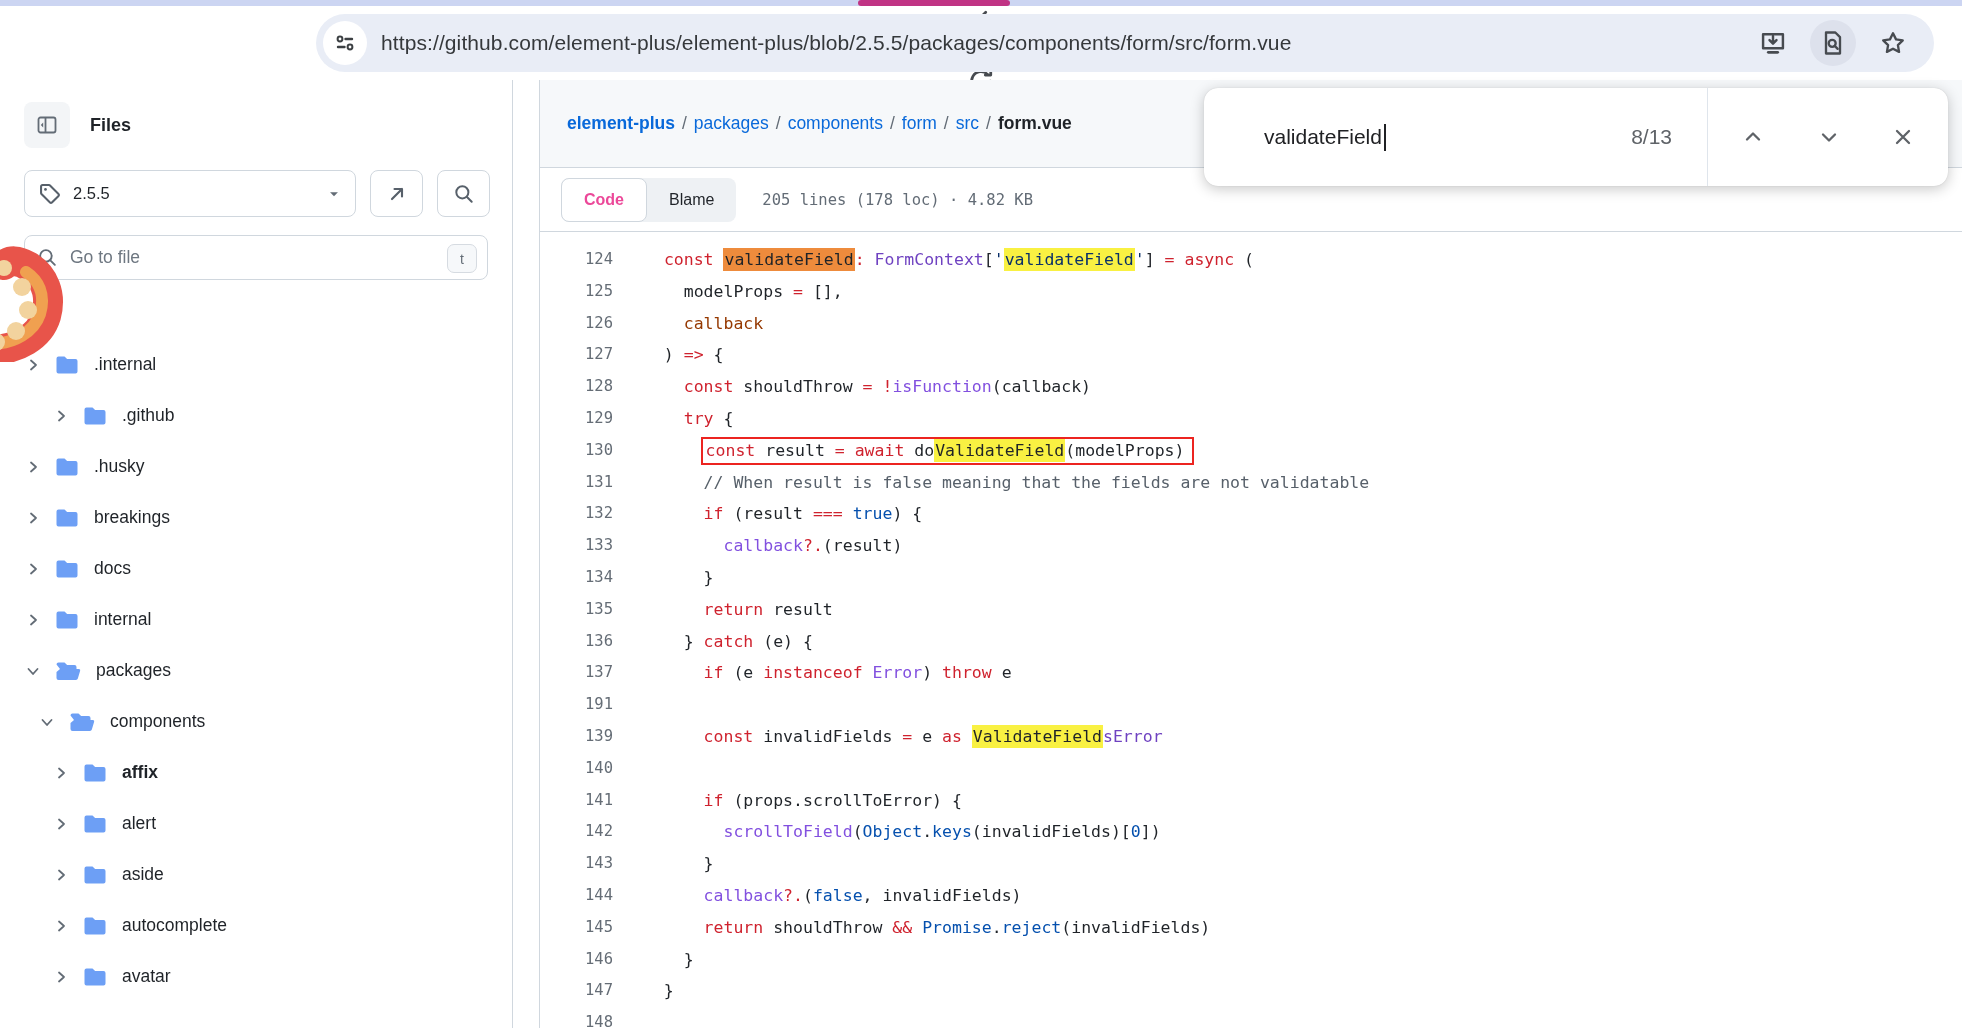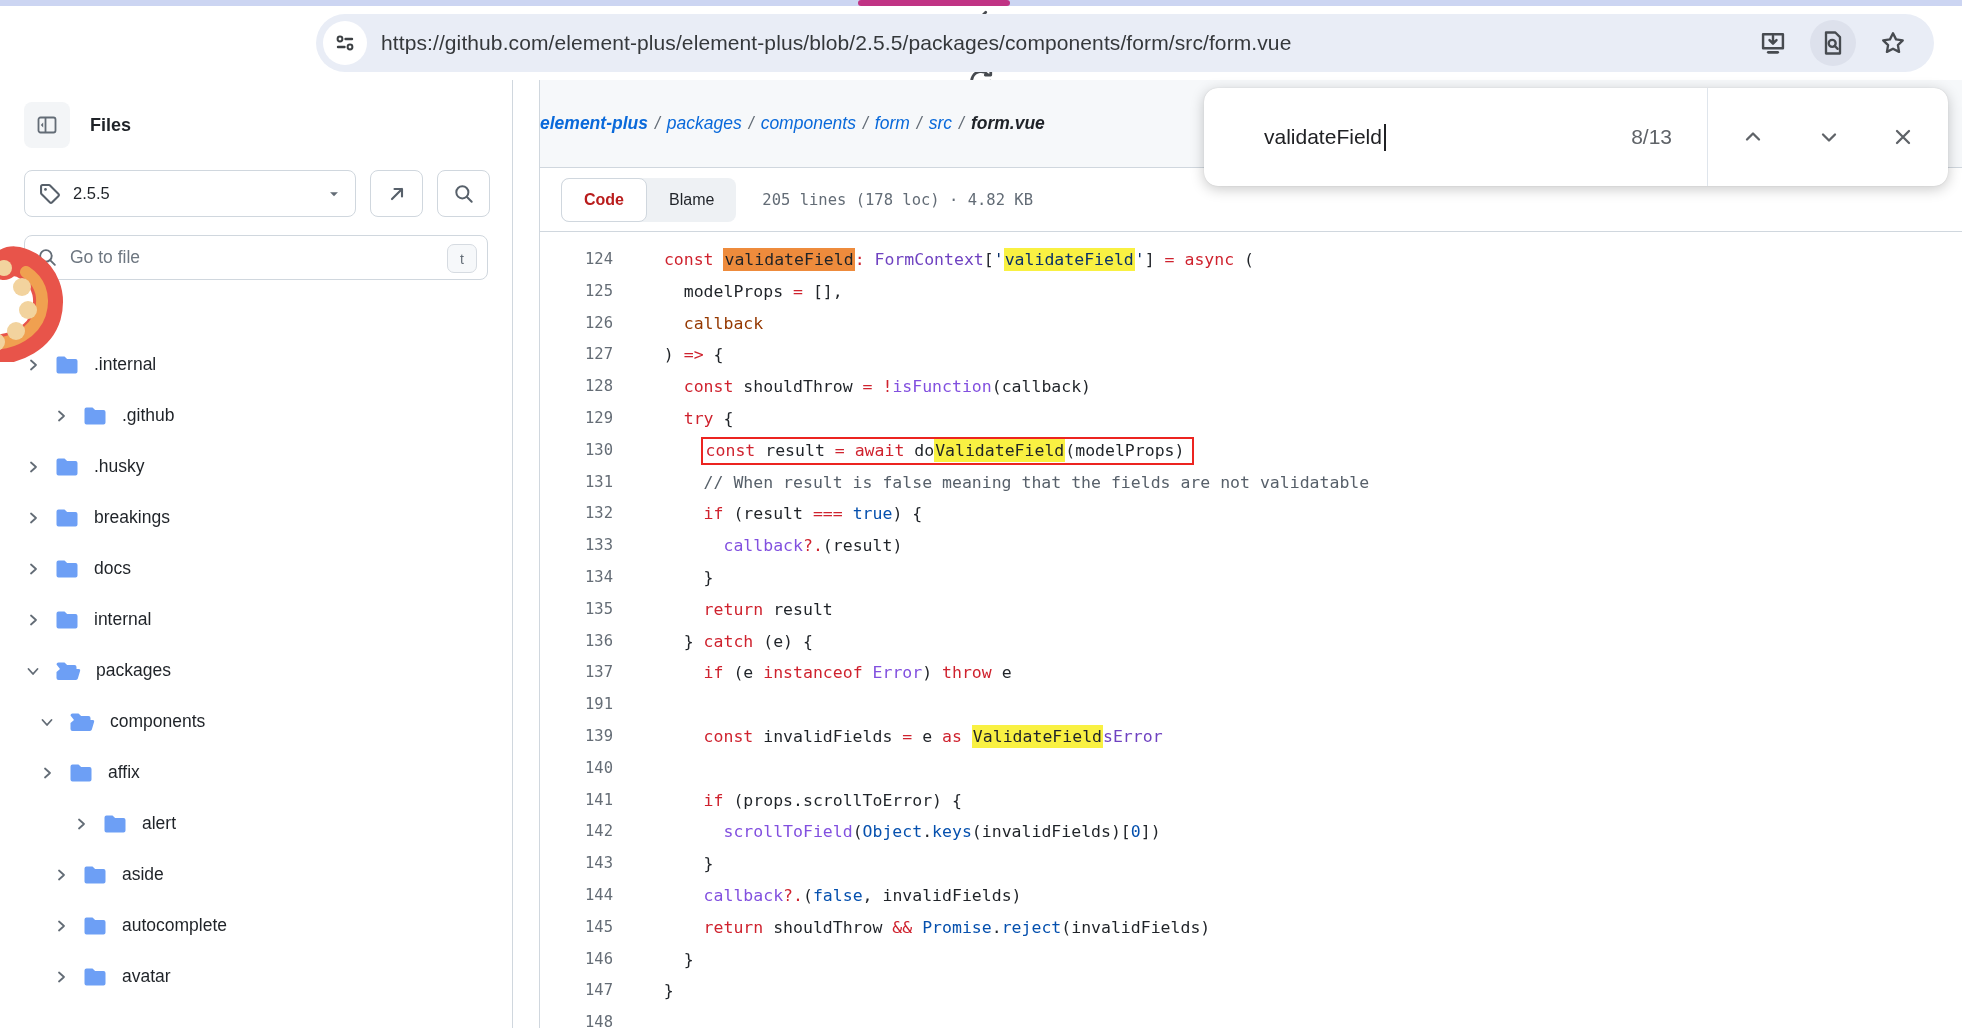--- a/index.html
+++ b/index.html
@@ -55,30 +55,30 @@
   .tentacle { position:absolute; left:-12px; top:232px; width:110px; height:130px; z-index:6; pointer-events:none; }
   .tree { position:absolute; left:0; top:259px; width:513px; bottom:0; }
   .tree-row { position:relative; height:51px; display:flex; align-items:center; }
   .tree-chevron { width:22px; display:flex; align-items:center; justify-content:center; }
   .tree-folder { margin-left:11px; display:flex; align-items:center; }
   .tree-label { margin-left:15px; font-size:17.5px; color:#1f2328; }
 
   
   .crumb-row { position:absolute; left:0; top:0; width:1422px; height:88px; background:#f6f8fa;
     border-bottom:1px solid #d0d7de; display:flex; align-items:center; }
-  .crumbs { font-size:17.5px; white-space:nowrap;font-style:italic; }
+  .crumbs { margin-left:27px; font-size:17.5px; white-space:nowrap; }
   .crumbs a { color:#0969da; text-decoration:none; }
   .crumb-sep { color:#636c76; padding:0 7px; }
   .crumb-repo { font-weight:bold; }
   .crumb-current { color:#1f2328; font-weight:bold; }
   .tabs-row { position:absolute; left:0; top:88px; width:1422px; height:64px; background:#fff;
     border-bottom:1px solid #d0d7de; display:flex; align-items:center; }
   .seg { margin-left:21px; height:44px; background:#eef1f4; border-radius:8px; display:flex; align-items:center; }
   .seg-code { height:44px; padding:0 22px; background:#fff; border:1px solid #d0d7de; border-radius:8px;
-    font-size:16px; font-weight:bold; color:#b91c1c; display:flex; align-items:center; }
+    font-size:16px; font-weight:bold; color:#ec4899; display:flex; align-items:center; }
   .seg-blame { padding:0 22px; font-size:16px; color:#1f2328; }
   .file-meta { margin-left:26px; font-family:"DejaVu Sans Mono", monospace; font-size:15.5px; color:#636c76; }
 
   
   .code-area { position:absolute; left:7px; top:152px; width:1422px; bottom:0; overflow:hidden;
     font-family:"DejaVu Sans Mono", monospace; font-size:16.5px; padding-top:12px; }
   .code-line { display:flex; height:31.8px; line-height:31.8px; white-space:pre; }
   .line-num { flex:0 0 66px; text-align:right; color:#656d76; font-size:15.5px; }
   .code-text { padding-left:31px; }
   .tk-pln { color:#1f2328; } .tk-kw { color:#cf222e; } .tk-fn { color:#8250df; }
@@ -312,34 +312,34 @@
           </svg>
         </span>
         <span class="tree-folder">
           <svg width="26" height="22" viewBox="0 0 26 22">
             <path d="M1.5 4.5a2 2 0 0 1 2-2h6l2.6 2.6h7.4a2 2 0 0 1 2 2V9H5z" fill="#6d9ff5"></path>
             <path d="M5 9h18.8a1.4 1.4 0 0 1 1.35 1.8l-2.3 7.7a2 2 0 0 1-1.9 1.4H3.5a2 2 0 0 1-2-2V12z" fill="#6d9ff5"></path>
           </svg>
         </span>
         <span class="tree-label">components</span>
       </div>
-      <div class="tree-row" style="padding-left: 36px;">
+      <div class="tree-row" style="padding-left: 50px; font-weight: bold;">
         <span class="tree-chevron">
           <svg width="16" height="16" viewBox="0 0 16 16">
             <path d="M6 3.5 11 8l-5 4.5" fill="none" stroke="#636c76" stroke-width="1.8" stroke-linecap="round" stroke-linejoin="round"></path>
           </svg>
         </span>
         <span class="tree-folder">
           <svg width="24" height="22" viewBox="0 0 24 22">
             <path d="M1.5 4.5a2 2 0 0 1 2-2h6l2.6 2.6h8.4a2 2 0 0 1 2 2v10.4a2 2 0 0 1-2 2h-17a2 2 0 0 1-2-2z" fill="#6d9ff5"></path>
           </svg>
         </span>
         <span class="tree-label">affix</span>
       </div>
-      <div class="tree-row" style="padding-left: 70px;">
+      <div class="tree-row" style="padding-left: 50px;">
         <span class="tree-chevron">
           <svg width="16" height="16" viewBox="0 0 16 16">
             <path d="M6 3.5 11 8l-5 4.5" fill="none" stroke="#636c76" stroke-width="1.8" stroke-linecap="round" stroke-linejoin="round"></path>
           </svg>
         </span>
         <span class="tree-folder">
           <svg width="24" height="22" viewBox="0 0 24 22">
             <path d="M1.5 4.5a2 2 0 0 1 2-2h6l2.6 2.6h8.4a2 2 0 0 1 2 2v10.4a2 2 0 0 1-2 2h-17a2 2 0 0 1-2-2z" fill="#6d9ff5"></path>
           </svg>
         </span>

